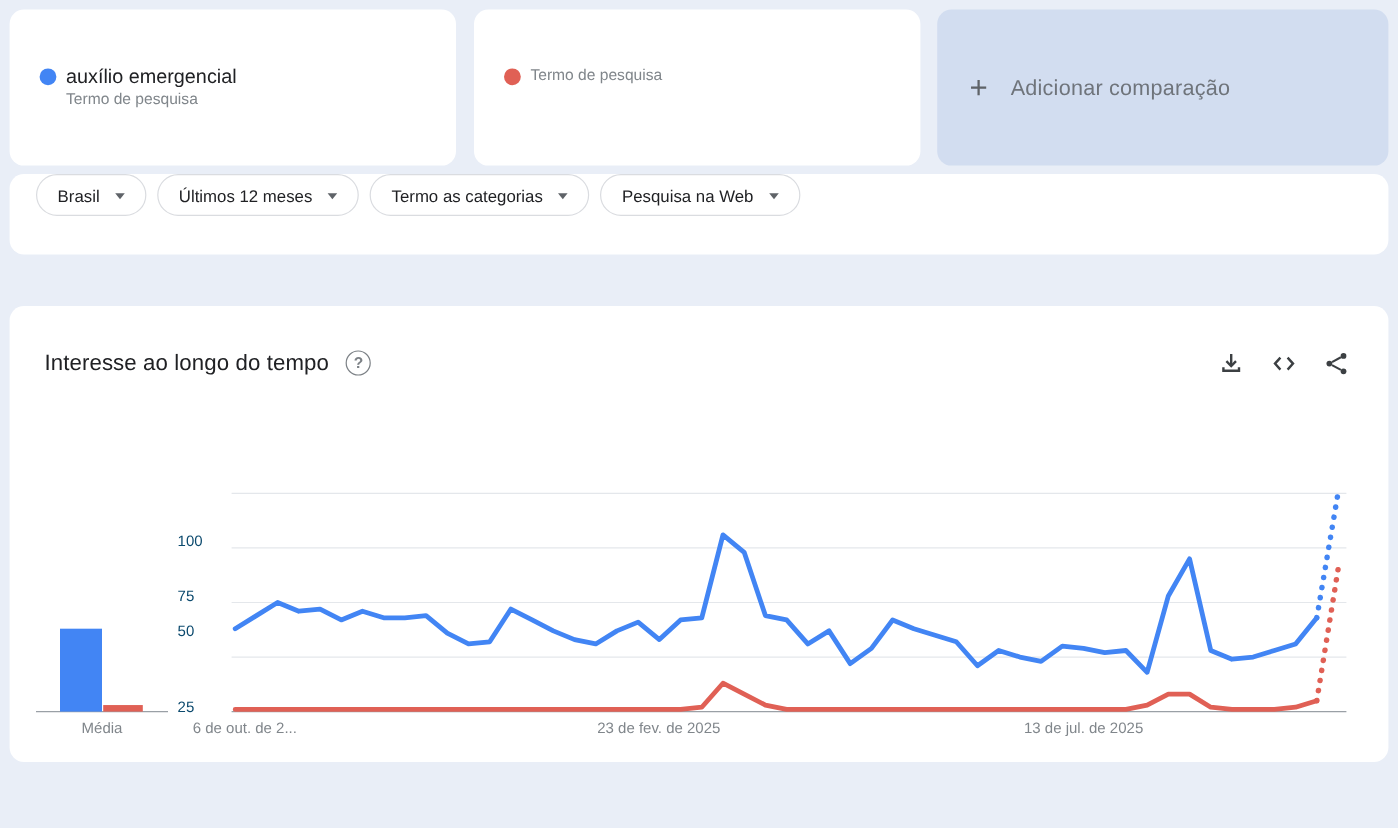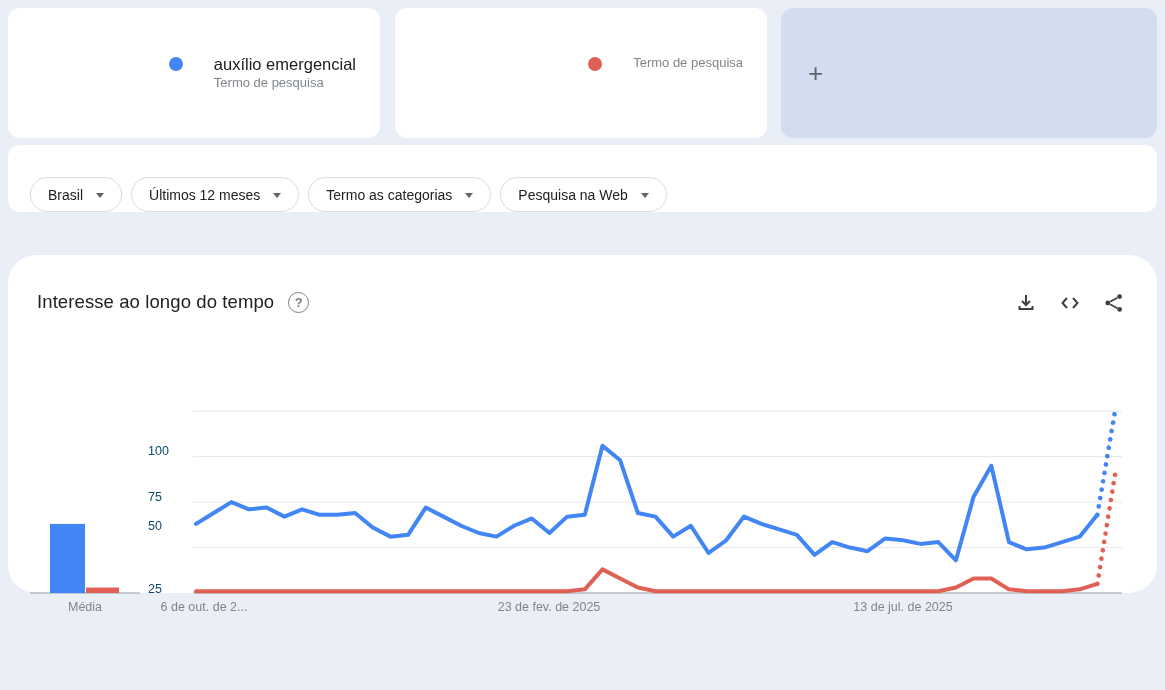--- a/index.html
+++ b/index.html
@@ -7,39 +7,39 @@
   body {
     background:#e9eef7;
     font-family:"Liberation Sans", sans-serif;
     position:relative;
     overflow:hidden;
     color:#202124;
   }
   .card { position:absolute; background:#fff; border-radius:12px; }
 
   
-  .term-card { left:8px; top:8px; width:372px; height:130px; display:flex; gap:31px; padding:46px 24px 0 25px; cursor:pointer;justify-content:flex-end; }
+  .term-card { left:8px; top:8px; width:372px; height:130px; display:flex; gap:8px; padding:46px 24px 0 25px; cursor:pointer; }
   .term-card.second { left:395px; }
   .term-dot { width:14px; height:14px; border-radius:50%; margin-top:3px; flex:0 0 auto; }
   .term-label { font-size:16.5px; line-height:20px; color:#202124; }
   .term-sublabel { font-size:13px; color:#80868b; margin-top:1px; }
 
   .add-card { left:781px; top:8px; width:376px; height:130px; background:#d2ddf0; border-radius:12px;
     display:flex; align-items:center; padding-left:27px; gap:19px; cursor:pointer; }
   .plus-glyph { font-size:26px; font-weight:400; color:#5f6368; line-height:26px; }
   .add-label { font-size:18px; color:#6f747b; letter-spacing:.2px; }
 
   
-  .filter-panel { left:8px; top:145px; width:1149px; height:67px; border-radius:12px; display:flex; align-items:flex-end; padding-left:22px; gap:9px; }
+  .filter-panel { left:8px; top:145px; width:1149px; height:67px; border-radius:12px; display:flex; align-items:flex-start; padding-left:22px; gap:9px; }
   .chip { height:35px; border:1px solid #dadce0; border-radius:18px; background:#fff;
     display:inline-flex; align-items:center; gap:13px; padding:0 17px; font-size:14px; color:#202124; cursor:pointer; white-space:nowrap; }
   .chip .tri { width:0; height:0; border-left:4.5px solid transparent; border-right:4.5px solid transparent; border-top:5.5px solid #5f6368; margin-top:1px; }
 
   
-  .chart-card { left:8px; top:255px; width:1149px; height:338px; border-radius:28px; }
+  .chart-card { left:8px; top:255px; width:1149px; height:380px; border-radius:12px; }
   .card-header { position:absolute; left:29px; top:36px; display:flex; align-items:center; gap:14px; }
   .section-title { font-size:18.5px; color:#202124; letter-spacing:.1px; }
   .help-circle { width:21px; height:21px; border:1.7px solid #7c8186; border-radius:50%; color:#7c8186;
     font-size:13px; font-weight:bold; display:flex; align-items:center; justify-content:center; cursor:pointer; }
   .actions { position:absolute; right:31px; top:36px; display:flex; gap:20px; }
   .action-btn { width:24px; height:24px; cursor:pointer; display:flex; align-items:center; justify-content:center; }
   .action-btn svg { stroke:#3c4043; fill:none; stroke-width:2; }
 
   .chart-area { position:absolute; left:0; top:0; width:1149px; height:427px; }
   #chart-svg { position:absolute; left:0; top:0; overflow:visible; }
@@ -61,20 +61,21 @@
 
 <div class="card term-card second">
   <span class="term-dot" style="background: rgb(224, 96, 85);"></span>
   <div>
     <div class="term-sublabel">Termo de pesquisa</div>
   </div>
 </div>
 
 <div class="add-card card">
   <span class="plus-glyph">+</span>
+  <span class="add-label">Adicionar comparação</span>
 </div>
 
 <div class="card filter-panel">
   <div class="chip">
     <span>Brasil</span>
     <span class="tri"></span>
   </div>
   <div class="chip">
     <span>Últimos 12 meses</span>
     <span class="tri"></span>

